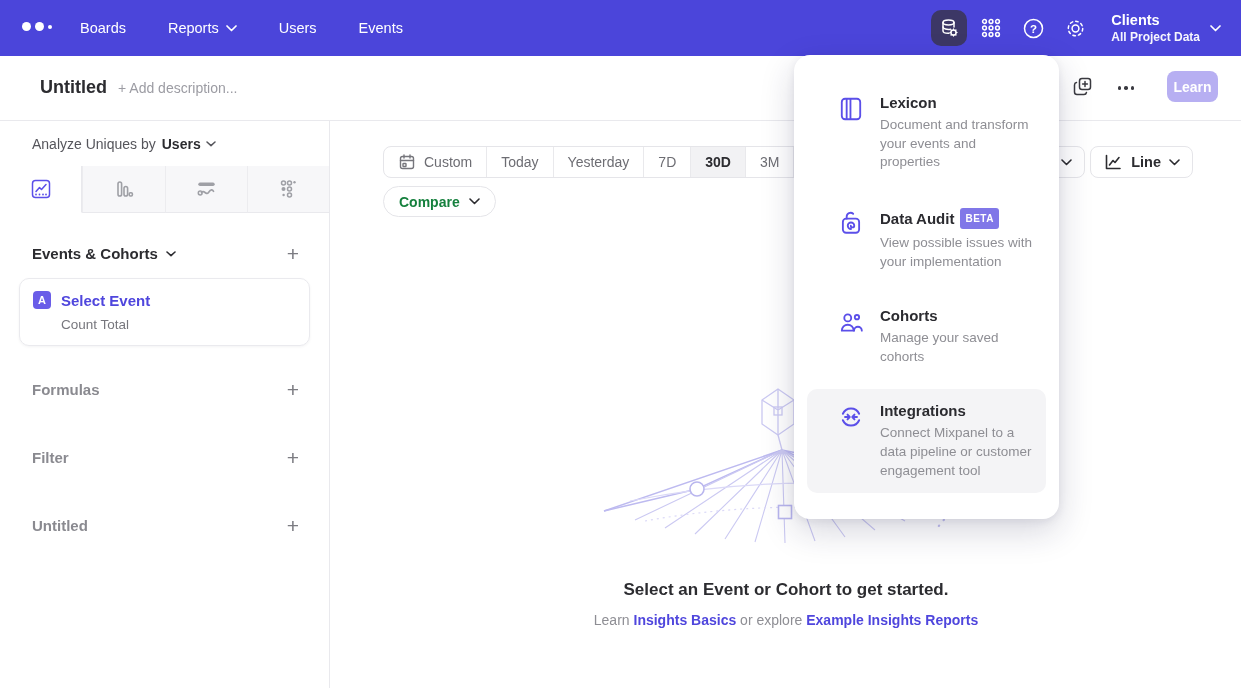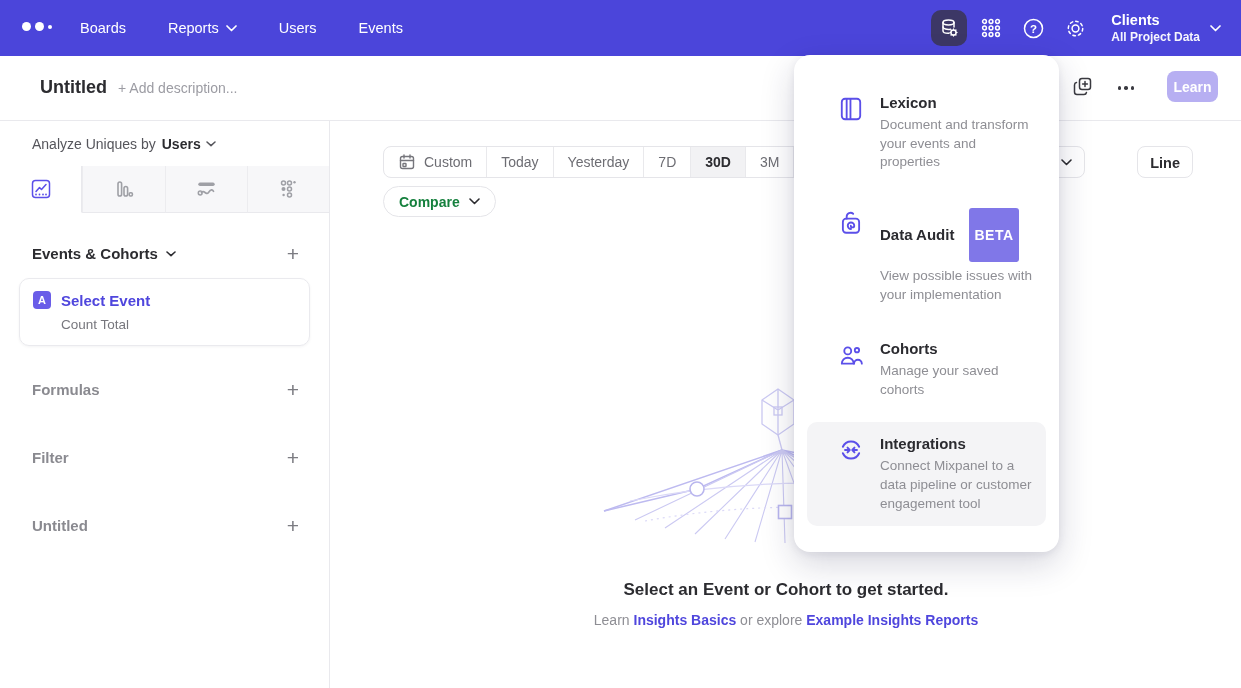--- a/index.html
+++ b/index.html
@@ -68,43 +68,43 @@
     border:1px solid #e5e5e9; border-radius:8px; overflow:hidden; background:#fff; }
   .seg > div { display:flex; align-items:center; padding:0 14px; font-size:14px; color:#6d6d73;
     border-left:1px solid #e9e9ec; cursor:pointer; white-space:nowrap; }
   .seg > div:first-child { border-left:none; gap:8px; }
   .seg > div.sel { background:#f2f2f4; color:#2c2c30; font-weight:700; }
   .compare-btn { position:absolute; left:52px; top:65px; height:31px; display:inline-flex; align-items:center;
     gap:9px; padding:0 15px; border:1px solid #e5e5e9; border-radius:16px; font-size:14px; font-weight:600;
     color:#15803d; cursor:pointer; background:#fff; }
   .line-btn { position:absolute; right:48px; top:25px; height:32px; display:inline-flex; align-items:center;
     gap:8px; padding:0 12px; border:1px solid #e5e5e9; border-radius:8px; font-size:14.5px; font-weight:600;
-    color:#2c2c30; cursor:pointer; background:#fff;flex-direction:column; }
+    color:#2c2c30; cursor:pointer; background:#fff; }
   .hidden-dd { position:absolute; left:690px; top:25px; width:64px; height:32px; border:1px solid #e5e5e9;
     border-radius:8px; background:#fff; display:flex; align-items:center; justify-content:flex-end;
     padding-right:12px; cursor:pointer; z-index:1; }
   .graphic { position:absolute; left:259px; top:237px; }
   .empty-title { position:absolute; left:0; right:0; top:459px; text-align:center;
     font-size:17px; font-weight:700; color:#2c2c30; }
   .empty-links { position:absolute; left:0; right:0; top:491px; text-align:center;
     font-size:14px; color:#8e8e94; }
   .empty-links a { color:#4f46dd; font-weight:600; text-decoration:none; cursor:pointer; }
 
   
   .panel { position:absolute; left:794px; top:55px; width:265px; background:#fff; border-radius:16px;
     box-shadow:0 12px 34px rgba(25,25,70,.18), 0 2px 8px rgba(25,25,70,.08);
     padding:26px 13px 16px; z-index:20; }
   .menu-item { display:flex; gap:16px; padding:13px 12px 13px 31px; border-radius:10px;
     margin-bottom:10px; cursor:pointer; }
   .menu-item.hovered { background:#f4f4f6; }
   .menu-item .mi-icon { flex:0 0 26px; padding-top:2px; }
   .mi-title { font-size:15px; font-weight:700; color:#2b2b30; display:flex; align-items:center; }
   .mi-desc { font-size:13.5px; color:#8e8e94; line-height:1.38; margin-top:5px; }
-  .beta { background:#8077e8; color:#fff; font-size:14px; font-weight:700; letter-spacing:.5px;
-    padding:19px 5px; border-radius:3px; margin-left:15px; }
+  .beta { background:#8077e8; color:#fff; font-size:10px; font-weight:700; letter-spacing:.5px;
+    padding:5px 5px; border-radius:3px; margin-left:6px; }
 
   svg { display:block; }
 </style>
 </head>
 <body>
 
 <div class="navbar">
   <div class="logo">
     <span class="d1"></span>
       <span class="d2"></span>

